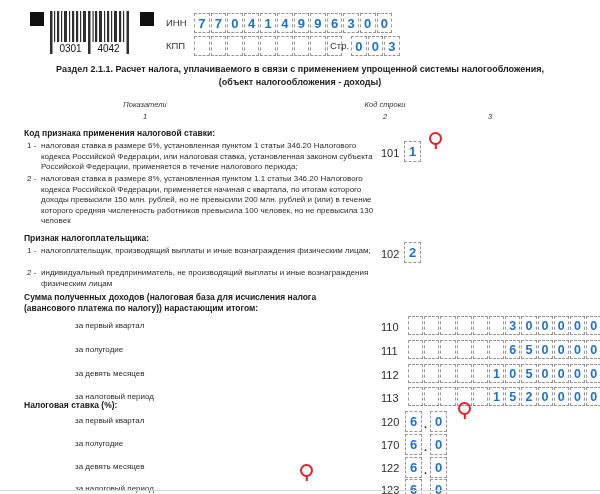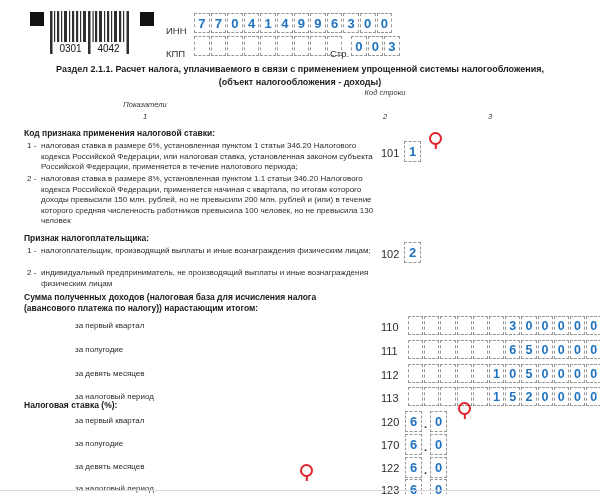--- a/index.html
+++ b/index.html
@@ -6,21 +6,21 @@
   .page {
     position:relative; width:600px; height:494px; background:#fff; overflow:hidden;
     font-family:"Liberation Sans", sans-serif; color:#222;
   }
 
   
   .regmark { position:absolute; width:14px; height:14px; background:#111; }
   .barcode { position:absolute; left:50px; top:11px; }
 
   
-  .fieldlabel { position:absolute; font-size:9.5px; color:#333;margin-top:8px; }
+  .fieldlabel { position:absolute; font-size:9.5px; color:#333; }
 
   
   .cellgrid { position:absolute; display:flex; gap:1px; }
   .cell {
     width:13.2px; height:17px; border:1px dashed #979797; background:#fff;
     display:flex; align-items:center; justify-content:center;
     font-size:12.5px; font-weight:bold; color:#1f72c0;
   }
   .cellgrid.big .cell { width:13.6px; height:18px; font-size:13px; }
 
@@ -124,21 +124,21 @@
       <span class="cell">0</span>
       <span class="cell">0</span>
       <span class="cell">3</span>
     </div>
 
   <div class="title" style="top:64px;">Раздел 2.1.1. Расчет налога, уплачиваемого в связи с применением упрощенной системы налогообложения,</div>
   <div class="title" style="top:77px;">(объект налогообложения - доходы)</div>
 
   <div class="colhead" style="left:85px; top:100px; width:120px;">Показатели</div>
   <div class="colhead" style="left:85px; top:112px; width:120px;">1</div>
-  <div class="colhead" style="left:345px; top:88px; width:80px;">Код строки</div>
+  <div class="colhead" style="left:345px; top:100px; width:80px;">Код строки</div>
   <div class="colhead" style="left:345px; top:112px; width:80px;">2</div>
   <div class="colhead" style="left:400px; top:112px; width:180px;">3</div>
 
   <div class="heading" style="left:24px; top:128px;">Код признака применения налоговой ставки:</div>
   <div class="item" style="left:27px; top:141px;">
     <span class="num">1 -</span>
     <span class="txt">налоговая ставка в размере 6%, установленная пунктом 1 статьи 346.20 Налогового кодекса Российской Федерации, или налоговая ставка, установленная законом субъекта Российской Федерации, применяется в течение налогового периода;</span>
   </div>
   <div class="item" style="left:27px; top:174px;">
     <span class="num">2 -</span>

